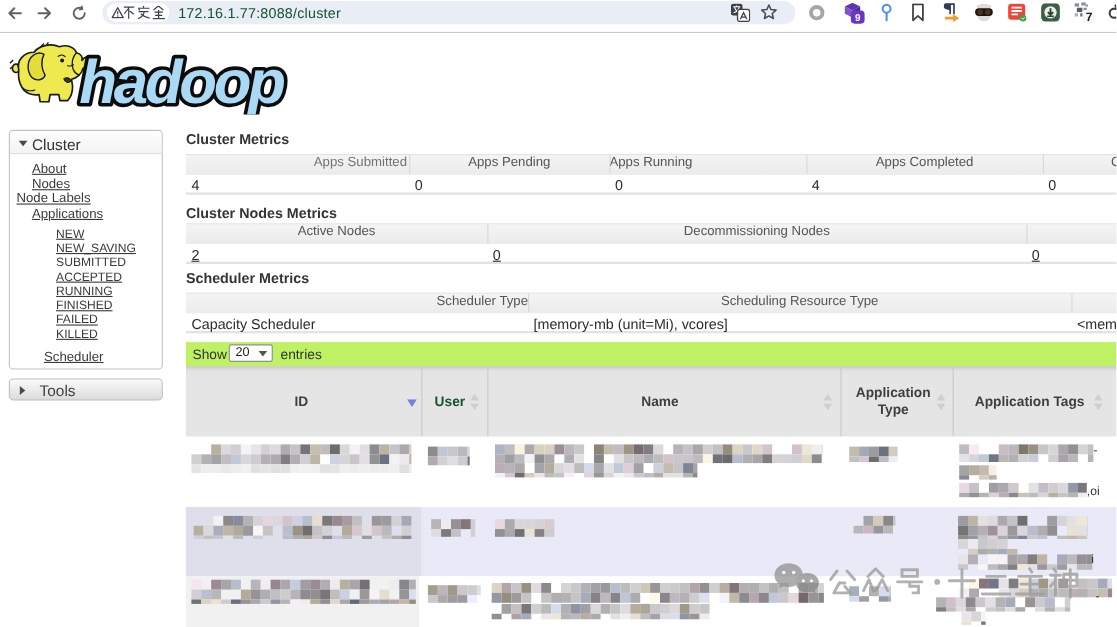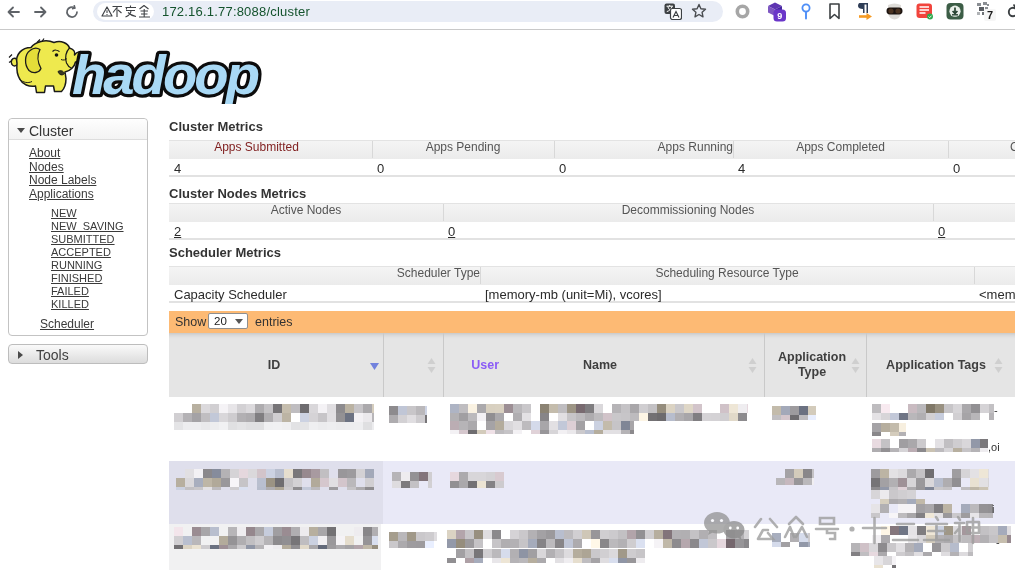--- a/index.html
+++ b/index.html
@@ -119,43 +119,43 @@
 <text x="64" y="58" font-family="'Liberation Sans',sans-serif" font-weight="bold" font-style="italic" font-size="56" letter-spacing="-3" textLength="185" lengthAdjust="spacingAndGlyphs" fill="#a9d9f5" stroke="#0c0c0c" stroke-width="6.5" paint-order="stroke" stroke-linejoin="round">hadoop</text>
 </svg>
 <div style="position:absolute;left:8px;top:118px;width:140px;height:218px;border:1px solid #c3c3c3;border-radius:4px;background:#fff">
     <div style="height:21px;border-bottom:1px solid #ddd;background:linear-gradient(#fefefe,#f3f3f3);border-radius:4px 4px 0 0">
       <span style="position:absolute;left:8px;top:9px;width:0;height:0;border-left:4px solid transparent;border-right:4px solid transparent;border-top:5px solid #4a4a4a"></span>
       <span style="position:absolute;left:20px;top:4px;font:14px 'Liberation Sans',sans-serif;color:#333">Cluster</span>
     </div>
   </div>
 <a style="position:absolute;left:29px;top:146px;font:12px 'Liberation Sans',sans-serif;color:#3a3a3a;text-decoration:underline">About</a>
 <a style="position:absolute;left:29px;top:159.5px;font:12px 'Liberation Sans',sans-serif;color:#3a3a3a;text-decoration:underline">Nodes</a>
-<a style="position:absolute;left:29px;top:173px;font:12px 'Liberation Sans',sans-serif;color:#3a3a3a;text-decoration:underline">Node Labels</a>
+<a style="position:absolute;left:15px;top:173px;font:12px 'Liberation Sans',sans-serif;color:#3a3a3a;text-decoration:underline">Node Labels</a>
 <a style="position:absolute;left:29px;top:186.5px;font:12px 'Liberation Sans',sans-serif;color:#3a3a3a;text-decoration:underline">Applications</a>
 <a style="position:absolute;left:51px;top:207px;font:11px 'Liberation Sans',sans-serif;color:#3a3a3a;text-decoration:underline">NEW</a>
 <a style="position:absolute;left:51px;top:220px;font:11px 'Liberation Sans',sans-serif;color:#3a3a3a;text-decoration:underline">NEW_SAVING</a>
-<a style="position:absolute;left:51px;top:233px;font:11px 'Liberation Sans',sans-serif;color:#3a3a3a;text-decoration:underline">SUBMITTED</a>
+<a style="position:absolute;left:51px;top:233px;font:11px 'Liberation Sans',sans-serif;color:#3a3a3a;">SUBMITTED</a>
 <a style="position:absolute;left:51px;top:246px;font:11px 'Liberation Sans',sans-serif;color:#3a3a3a;text-decoration:underline">ACCEPTED</a>
 <a style="position:absolute;left:51px;top:259px;font:11px 'Liberation Sans',sans-serif;color:#3a3a3a;text-decoration:underline">RUNNING</a>
 <a style="position:absolute;left:51px;top:272px;font:11px 'Liberation Sans',sans-serif;color:#3a3a3a;text-decoration:underline">FINISHED</a>
 <a style="position:absolute;left:51px;top:285px;font:11px 'Liberation Sans',sans-serif;color:#3a3a3a;text-decoration:underline">FAILED</a>
 <a style="position:absolute;left:51px;top:298px;font:11px 'Liberation Sans',sans-serif;color:#3a3a3a;text-decoration:underline">KILLED</a>
 <a style="position:absolute;left:40px;top:317px;font:12px 'Liberation Sans',sans-serif;color:#3a3a3a;text-decoration:underline">Scheduler</a>
 <div style="position:absolute;left:8px;top:344px;width:140px;height:20px;border:1px solid #bdbdbd;border-radius:4px;background:linear-gradient(#fafafa,#dcdcdc)">
 <span style="position:absolute;left:9px;top:6px;width:0;height:0;border-top:4px solid transparent;border-bottom:4px solid transparent;border-left:5px solid #4a4a4a"></span>
 <span style="position:absolute;left:27px;top:2px;font:14px 'Liberation Sans',sans-serif;color:#404040">Tools</span>
   </div>
 <div style="font:bold 13px 'Liberation Sans',sans-serif;color:#333;position:absolute;left:169px;top:119px">Cluster Metrics</div>
 <div style="font:bold 13px 'Liberation Sans',sans-serif;color:#333;position:absolute;left:169px;top:186px">Cluster Nodes Metrics</div>
 <div style="font:bold 13px 'Liberation Sans',sans-serif;color:#333;position:absolute;left:169px;top:245px">Scheduler Metrics</div>
 <div style="position:absolute;left:169px;top:140px;width:1009px;height:19px;background:linear-gradient(#f4f4f4,#ebebeb);border-top:1px solid #e3e3e3"></div>
-<div style="position:absolute;left:155px;top:140px;width:203px;height:19px;line-height:19px;text-align:center;font:12px 'Liberation Sans',sans-serif;color:#7f1d1d;overflow:visible;white-space:nowrap">Apps Submitted</div>
+<div style="position:absolute;left:167px;top:140px;width:203px;height:19px;line-height:19px;text-align:right;font:12px 'Liberation Sans',sans-serif;color:#737373;overflow:visible;white-space:nowrap">Apps Submitted</div>
 <div style="position:absolute;left:372px;top:140px;width:182px;height:19px;line-height:19px;text-align:center;font:12px 'Liberation Sans',sans-serif;color:#555;overflow:visible;white-space:nowrap">Apps Pending</div>
 <div style="position:absolute;left:372px;top:141px;width:1px;height:17px;background:#d8d8d8"></div>
-<div style="position:absolute;left:554px;top:140px;width:179px;height:19px;line-height:19px;text-align:right;font:12px 'Liberation Sans',sans-serif;color:#555;overflow:visible;white-space:nowrap">Apps Running</div>
+<div style="position:absolute;left:554px;top:140px;width:179px;height:19px;line-height:19px;text-align:left;font:12px 'Liberation Sans',sans-serif;color:#555;overflow:visible;white-space:nowrap">Apps Running</div>
 <div style="position:absolute;left:554px;top:141px;width:1px;height:17px;background:#d8d8d8"></div>
 <div style="position:absolute;left:733px;top:140px;width:215px;height:19px;line-height:19px;text-align:center;font:12px 'Liberation Sans',sans-serif;color:#555;overflow:visible;white-space:nowrap">Apps Completed</div>
 <div style="position:absolute;left:733px;top:141px;width:1px;height:17px;background:#d8d8d8"></div>
 <div style="position:absolute;left:948px;top:140px;width:230px;height:19px;line-height:19px;text-align:center;font:12px 'Liberation Sans',sans-serif;color:#555;overflow:visible;white-space:nowrap">Containers Running</div>
 <div style="position:absolute;left:948px;top:141px;width:1px;height:17px;background:#d8d8d8"></div>
 <div style="position:absolute;left:169px;top:159px;width:1009px;height:18px;background:#fff;border-bottom:2px solid #e2e2e2"></div>
 <div style="position:absolute;left:174px;top:161px;font:13px 'Liberation Sans',sans-serif;color:#2b2b2b;white-space:nowrap">4</div>
 <div style="position:absolute;left:377px;top:161px;font:13px 'Liberation Sans',sans-serif;color:#2b2b2b;white-space:nowrap">0</div>
 <div style="position:absolute;left:559px;top:161px;font:13px 'Liberation Sans',sans-serif;color:#2b2b2b;white-space:nowrap">0</div>
 <div style="position:absolute;left:738px;top:161px;font:13px 'Liberation Sans',sans-serif;color:#2b2b2b;white-space:nowrap">4</div>
@@ -173,35 +173,35 @@
 <div style="position:absolute;left:169px;top:266px;width:1131px;height:19px;background:linear-gradient(#f4f4f4,#ebebeb);border-top:1px solid #e3e3e3"></div>
 <div style="position:absolute;left:169px;top:266px;width:311px;height:28px;line-height:19px;text-align:right;font:12px 'Liberation Sans',sans-serif;color:#555;overflow:visible;white-space:nowrap">Scheduler Type</div>
 <div style="position:absolute;left:480px;top:266px;width:494px;height:19px;line-height:19px;text-align:center;font:12px 'Liberation Sans',sans-serif;color:#555;overflow:visible;white-space:nowrap">Scheduling Resource Type</div>
 <div style="position:absolute;left:480px;top:267px;width:1px;height:17px;background:#d8d8d8"></div>
 <div style="position:absolute;left:974px;top:266px;width:326px;height:19px;line-height:19px;text-align:center;font:12px 'Liberation Sans',sans-serif;color:#555;overflow:visible;white-space:nowrap">Minimum Allocation</div>
 <div style="position:absolute;left:974px;top:267px;width:1px;height:17px;background:#d8d8d8"></div>
 <div style="position:absolute;left:169px;top:285px;width:1131px;height:18px;background:#fff;border-bottom:2px solid #e2e2e2"></div>
 <div style="position:absolute;left:174px;top:287px;font:13px 'Liberation Sans',sans-serif;color:#2b2b2b;white-space:nowrap">Capacity Scheduler</div>
 <div style="position:absolute;left:485px;top:287px;font:13px 'Liberation Sans',sans-serif;color:#2b2b2b;white-space:nowrap">[memory-mb (unit=Mi), vcores]</div>
 <div style="position:absolute;left:979px;top:287px;font:13px 'Liberation Sans',sans-serif;color:#2b2b2b;white-space:nowrap">&lt;memory:1024, vCores:1&gt;</div>
-<div style="position:absolute;left:169px;top:311px;width:846px;height:22px;background:#fdba74">
+<div style="position:absolute;left:169px;top:311px;width:846px;height:22px;background:#bef264">
 <span style="position:absolute;left:6px;top:4px;font:12.5px 'Liberation Sans',sans-serif;color:#333">Show</span>
 <span style="position:absolute;left:39px;top:2px;width:40px;height:16px;background:#fff;border:1px solid #8f8f8f;border-radius:2px"></span>
 <span style="position:absolute;left:45px;top:4px;font:11.5px 'Liberation Sans',sans-serif;color:#222">20</span>
 <svg style="position:absolute;left:66px;top:8px" width="8" height="5" viewBox="0 0 8 5">
       <path d="M0 0 L4 5 L8 0 Z" fill="#555"></path>
     </svg>
 <span style="position:absolute;left:86px;top:4px;font:12.5px 'Liberation Sans',sans-serif;color:#333">entries</span>
   </div>
 <div style="position:absolute;left:169px;top:333px;width:846px;height:64px;background:#e5e5e5;box-shadow:inset 0 6px 5px -5px rgba(0,0,0,.18)"></div>
 <div style="position:absolute;left:184px;top:333px;width:180px;height:64px;display:table;pointer-events:none">
     <span style="display:table-cell;vertical-align:middle;text-align:center;font:bold 12.5px 'Liberation Sans',sans-serif;color:#3f3f3f;line-height:15px">ID</span>
   </div>
 <div style="position:absolute;left:319px;top:333px;width:180px;height:64px;display:table;pointer-events:none">
-    <span style="display:table-cell;vertical-align:middle;text-align:right;font:bold 12.5px 'Liberation Sans',sans-serif;color:#8b5cf6;line-height:15px">User</span>
+    <span style="display:table-cell;vertical-align:middle;text-align:center;font:bold 12.5px 'Liberation Sans',sans-serif;color:#14532d;line-height:15px">User</span>
   </div>
 <div style="position:absolute;left:510px;top:333px;width:180px;height:64px;display:table;pointer-events:none">
     <span style="display:table-cell;vertical-align:middle;text-align:center;font:bold 12.5px 'Liberation Sans',sans-serif;color:#3f3f3f;line-height:15px">Name</span>
   </div>
 <div style="position:absolute;left:722px;top:333px;width:180px;height:64px;display:table;pointer-events:none">
     <span style="display:table-cell;vertical-align:middle;text-align:center;font:bold 12.5px 'Liberation Sans',sans-serif;color:#3f3f3f;line-height:15px">Application<br>Type</span>
   </div>
 <div style="position:absolute;left:846px;top:333px;width:180px;height:64px;display:table;pointer-events:none">
     <span style="display:table-cell;vertical-align:middle;text-align:center;font:bold 12.5px 'Liberation Sans',sans-serif;color:#3f3f3f;line-height:15px">Application Tags</span>
   </div>

